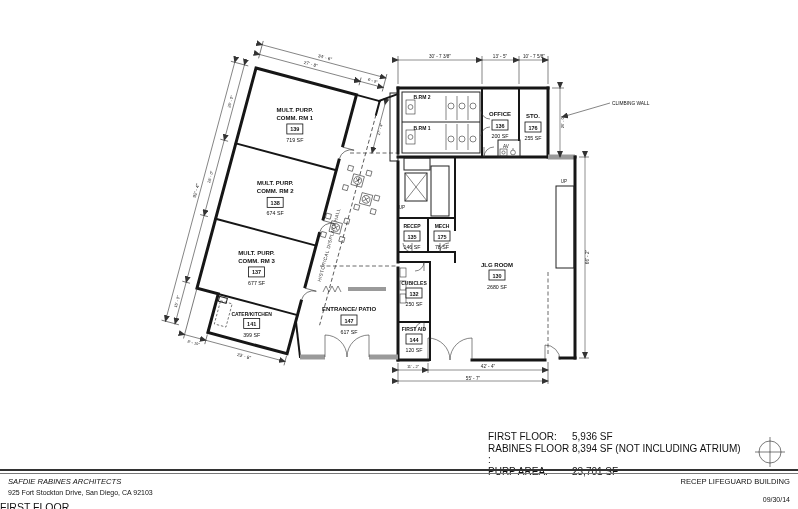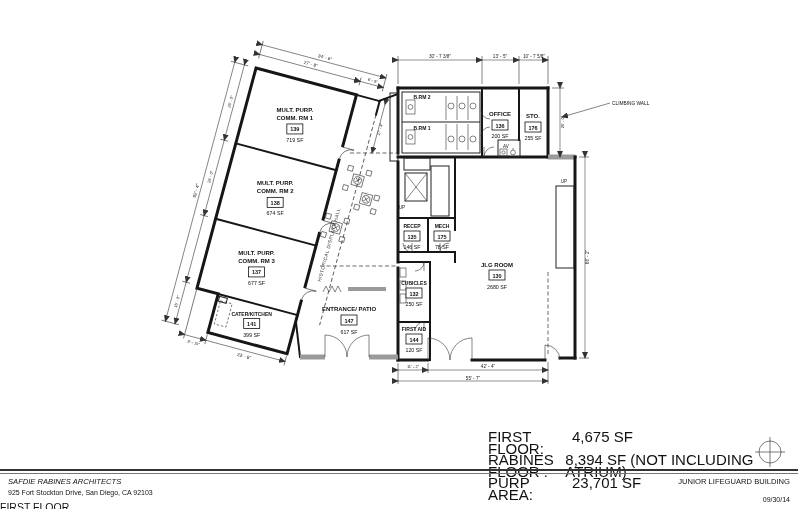--- a/index.html
+++ b/index.html
@@ -17,21 +17,21 @@
   .w3{stroke:#161616;stroke-width:3;fill:none;stroke-linecap:square;}
   .w2{stroke:#161616;stroke-width:2;fill:none;stroke-linecap:square;}
   .w1{stroke:#222;stroke-width:1;fill:none;}
   .thin{stroke:#333;stroke-width:.6;fill:none;}
   .dash{stroke:#444;stroke-width:.8;fill:none;stroke-dasharray:4 2.5;}
   .diml{stroke:#333;stroke-width:.55;fill:none;}
   .gray{stroke:#9a9a9a;stroke-width:5;fill:none;}
   .gray4{stroke:#9a9a9a;stroke-width:4;fill:none;}
   .nb{fill:#fff;stroke:#111;stroke-width:.8;}
   
-  #summary{position:absolute;left:488px;top:431px;font-size:15px;line-height:11.5px;}
+  #summary{position:absolute;left:488px;top:431px;font-size:10px;line-height:11.5px;}
   #summary .row{display:flex;}
   #summary .lbl{width:84px;}
   
   #tb-rule{position:absolute;left:0;top:469px;width:798px;border-top:2px solid #333;}
   #tb-rule2{position:absolute;left:0;top:473px;width:798px;border-top:1px solid #777;}
   #tb{position:absolute;left:0;top:474px;width:798px;height:35px;}
   #tb-left{position:absolute;left:8px;top:3px;}
   #firm{font-size:7.6px;font-weight:normal;font-style:italic;}
   #addr{font-size:7px;margin-top:3px;}
   #tb-center{position:absolute;left:0;width:798px;top:3px;margin-top:24px;}
@@ -370,21 +370,21 @@
     <circle cx="770" cy="452" r="11" stroke="#222" fill="none"></circle>
     <line x1="755" y1="452" x2="785" y2="452" stroke="#222"></line>
     <line x1="770" y1="437" x2="770" y2="467" stroke="#222"></line>
   </g>
 </svg>
 
 
 <div id="summary">
   <div class="row">
     <span class="lbl">FIRST FLOOR:</span>
-    <span>4,675 SF</span>
+    <span>5,936 SF</span>
   </div>
   <div class="row">
     <span class="lbl">RABINES FLOOR :</span>
     <span>8,394 SF (NOT INCLUDING ATRIUM)</span>
   </div>
   <div class="row">
     <span class="lbl">PURP  AREA:</span>
     <span>23,701 SF</span>
   </div>
 </div>
@@ -395,18 +395,18 @@
 <div id="tb">
   <div id="tb-left">
     <div id="firm">SAFDIE RABINES ARCHITECTS</div>
     <div id="addr">925 Fort Stockton Drive, San Diego, CA 92103</div>
   </div>
   <div id="tb-center">
     <div id="sheet">FIRST FLOOR</div>
     <div id="scale">1/16" = 1'-0"</div>
   </div>
   <div id="tb-right">
-    <div id="proj">JUNIOR LIFEGUARD BUILDING</div>
+    <div id="proj">RECEP LIFEGUARD BUILDING</div>
     <div id="date">09/30/14</div>
   </div>
 </div>
 
 </div>
 
 </body></html>

